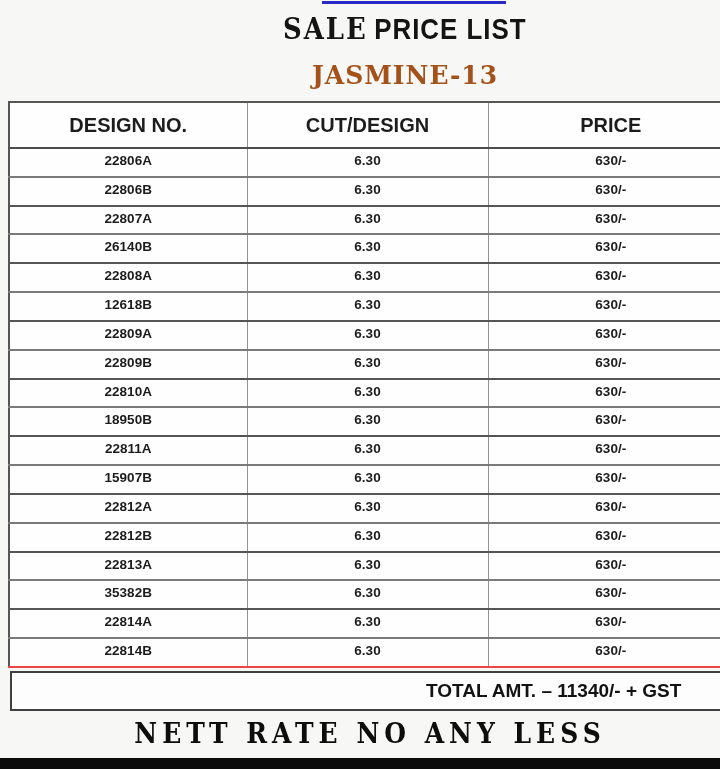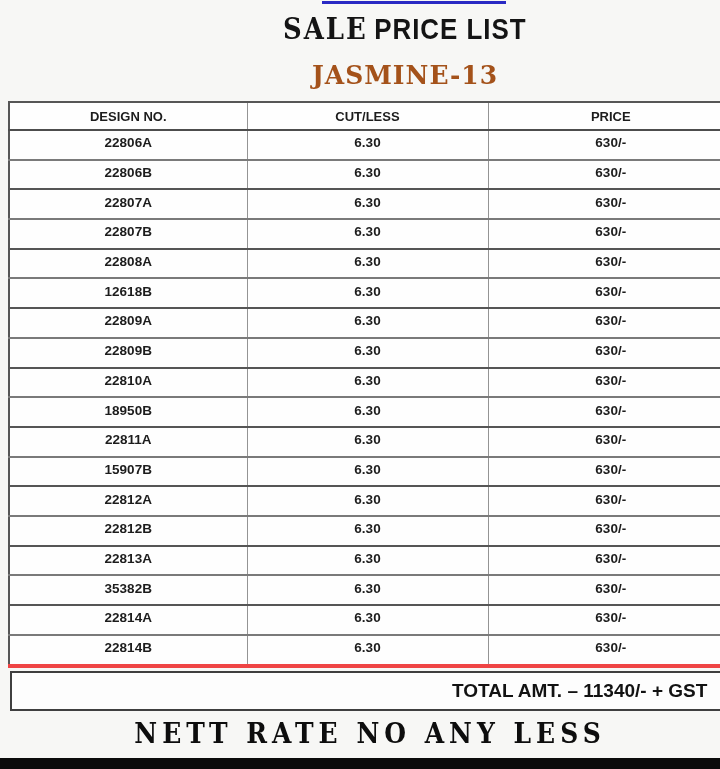--- a/index.html
+++ b/index.html
@@ -46,43 +46,43 @@
     border:2px solid #565656;
   }
   .price-table th, .price-table td {
     border-left:1px solid #949494;
     border-right:1px solid #949494;
     text-align:center; vertical-align:middle;
     font-weight:bold; color:#1c1c1c;
     overflow:hidden; white-space:nowrap;
   }
   .price-table th {
-    height:28px;
-    font-size:13px;
+    height:46px;
+    font-size:20px;
     border-bottom:2px solid #4d4d4d;
   }
   .price-table td {
     font-size:13.5px;
     border-bottom:2px solid #7a7a7a;
     padding-bottom:4px;
   }
   .price-table tbody tr:nth-child(even) td { border-bottom-color:#555555; }
-  .price-table tbody tr:last-child td { border-bottom:4px solid #ef4444;text-align:center; }
+  .price-table tbody tr:last-child td { border-bottom:2px solid #ef4444;text-align:center; }
   
   .totals {
     position:absolute; left:10px; top:671px;
     width:723px; height:40px;
     border:2px solid #3f3f3f;
     background:#fdfdfd;
     font-weight:bold; font-size:19px; color:#121212;
   }
   .totals span { position:absolute; top:0; line-height:36px; white-space:nowrap; }
   .t-pcs { left:18px; }
   .t-mtr { left:230px; }
-  .t-amt { left:440px; }
+  .t-amt { left:414px; }
   
   .footer-note-wrap { position:absolute; top:719px; left:0; width:740px; text-align:center; }
   .footer-note {
     display:inline-block; white-space:nowrap;
     font-family:"DejaVu Serif", serif;
     font-weight:900; font-size:25px;
     letter-spacing:5px; color:#0d0d0d;
     transform:scale(1.0, 1.08);
   }
   
@@ -109,42 +109,42 @@
 
 <table class="price-table">
   <colgroup>
     <col style="width:238px">
     <col style="width:241px">
     <col style="width:246px">
   </colgroup>
   <thead>
     <tr>
       <th>DESIGN NO.</th>
-      <th>CUT/LESS</th>
+      <th>CUT/DESIGN</th>
       <th>PRICE</th>
     </tr>
   </thead>
   <tbody>
       <tr>
         <td>22806A</td>
         <td>6.30</td>
         <td>630/-</td>
       </tr>
       <tr>
         <td>22806B</td>
         <td>6.30</td>
         <td>630/-</td>
       </tr>
       <tr>
         <td>22807A</td>
         <td>6.30</td>
         <td>630/-</td>
       </tr>
       <tr>
-        <td>22807B</td>
+        <td>26140B</td>
         <td>6.30</td>
         <td>630/-</td>
       </tr>
       <tr>
         <td>22808A</td>
         <td>6.30</td>
         <td>630/-</td>
       </tr>
       <tr>
         <td>12618B</td>

